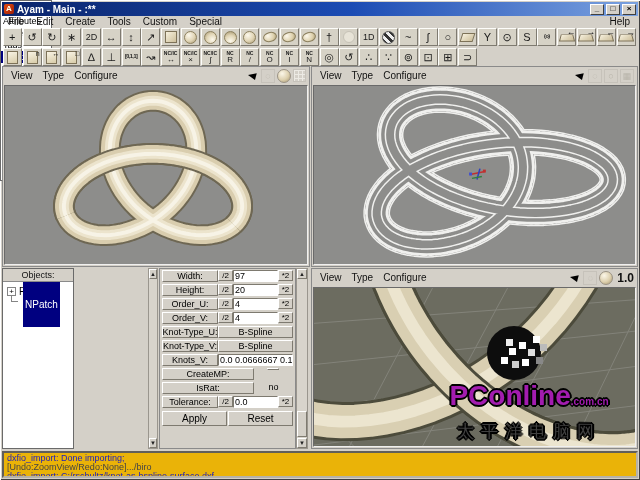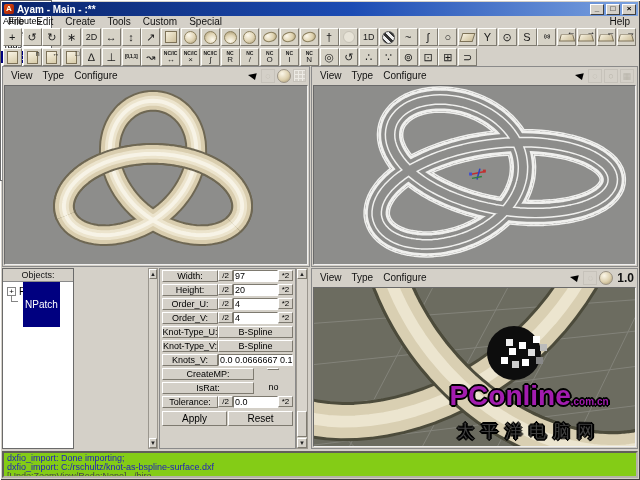--- a/index.html
+++ b/index.html
@@ -85,21 +85,21 @@
   .plabel.wide{flex:0 0 92px}
   .pbtn{flex:0 0 15px;border:1px solid;border-color:#fff #7e7a70 #7e7a70 #fff;background:#d4d0c8;display:flex;align-items:center;justify-content:center;font-size:8px}
   .pentry{flex:1;background:#fff;border:1px solid;border-color:#7e7a70 #fff #fff #7e7a70;display:flex;align-items:center;padding:0 1px;overflow:hidden;white-space:nowrap}
   .pchoice{flex:1;border:1px solid;border-color:#fff #7e7a70 #7e7a70 #fff;background:#d4d0c8;display:flex;align-items:center;justify-content:center}
   .pcheck{flex:0 0 12px;margin-left:auto;margin-right:14px;border:1px solid;border-color:#fff #7e7a70 #7e7a70 #fff;background:#d4d0c8}
   .pstatic{flex:1;display:flex;align-items:center;justify-content:center}
   .pbuttons{display:flex;height:15px;margin:2px 2px 0 2px;gap:1px}
   .pbigbtn{flex:1;border:1px solid;border-color:#fff #7e7a70 #7e7a70 #fff;background:#d4d0c8;text-align:center;font-size:10px;line-height:13px}
 
   
-  #console{left:2px;top:451px;width:636px;height:27px;background:#84cc16;border:2px inset #b5b2a8;font-size:9px;line-height:9px;padding:1px 3px;overflow:hidden}
+  #console{left:2px;top:451px;width:636px;height:27px;background:#eab308;border:2px inset #b5b2a8;font-size:9px;line-height:9px;padding:1px 3px;overflow:hidden}
 
   
   #wm{position:absolute;right:8px;bottom:4px;width:196px;text-align:center;pointer-events:none}
   .wm-globe{position:absolute;top:-50px;left:56px;width:54px;height:54px;background:#0d0d0d;border-radius:50%}
   .wm-globe i{position:absolute;left:22px;top:22px;width:7px;height:7px;background:#fff;
     box-shadow:10px -6px 0 #fff,19px 1px 0 #ddd,-8px 9px 0 #fff,3px 13px 0 #ccc,13px 11px 0 #fff,24px -12px 0 #fff,-3px -9px 0 #eee,31px -4px 0 #bbb,27px 9px 0 #888}
   .wm-name{position:relative;font-size:28px;font-weight:bold;color:#a21caf;letter-spacing:0;line-height:40px;
     text-shadow:-2px 0 #000,2px 0 #000,0 -2px #000,0 2px #000,-1px -1px #000,1px 1px #000,1px -1px #000,-1px 1px #000}
   .wm-suffix{font-size:10px;font-weight:bold;letter-spacing:0}
   .wm-cn{position:relative;font-size:17px;font-weight:normal;color:#404040;letter-spacing:7px;line-height:20px;
@@ -500,15 +500,15 @@
           <i></i>
         </div>
       <div class="wm-name"><span>PConline</span><span class="wm-suffix">.com.cn</span></div>
       <div class="wm-cn">太平洋电脑网</div>
     </div>
   </div>
 </div>
 
 <div id="console" class="abs">
     <div style="color: rgb(34, 34, 187);">dxfio_import: Done importing;</div>
+    <div style="color: rgb(68, 68, 68);">[Undo:ZoomView/Redo:None].../biro</div>
     <div style="color: rgb(34, 34, 187);">dxfio_import: C:/rschultz/knot-as-bspline-surface.dxf</div>
-    <div style="color: rgb(68, 68, 68);">[Undo:ZoomView/Redo:None].../biro</div>
   </div>
 
 </body></html>

